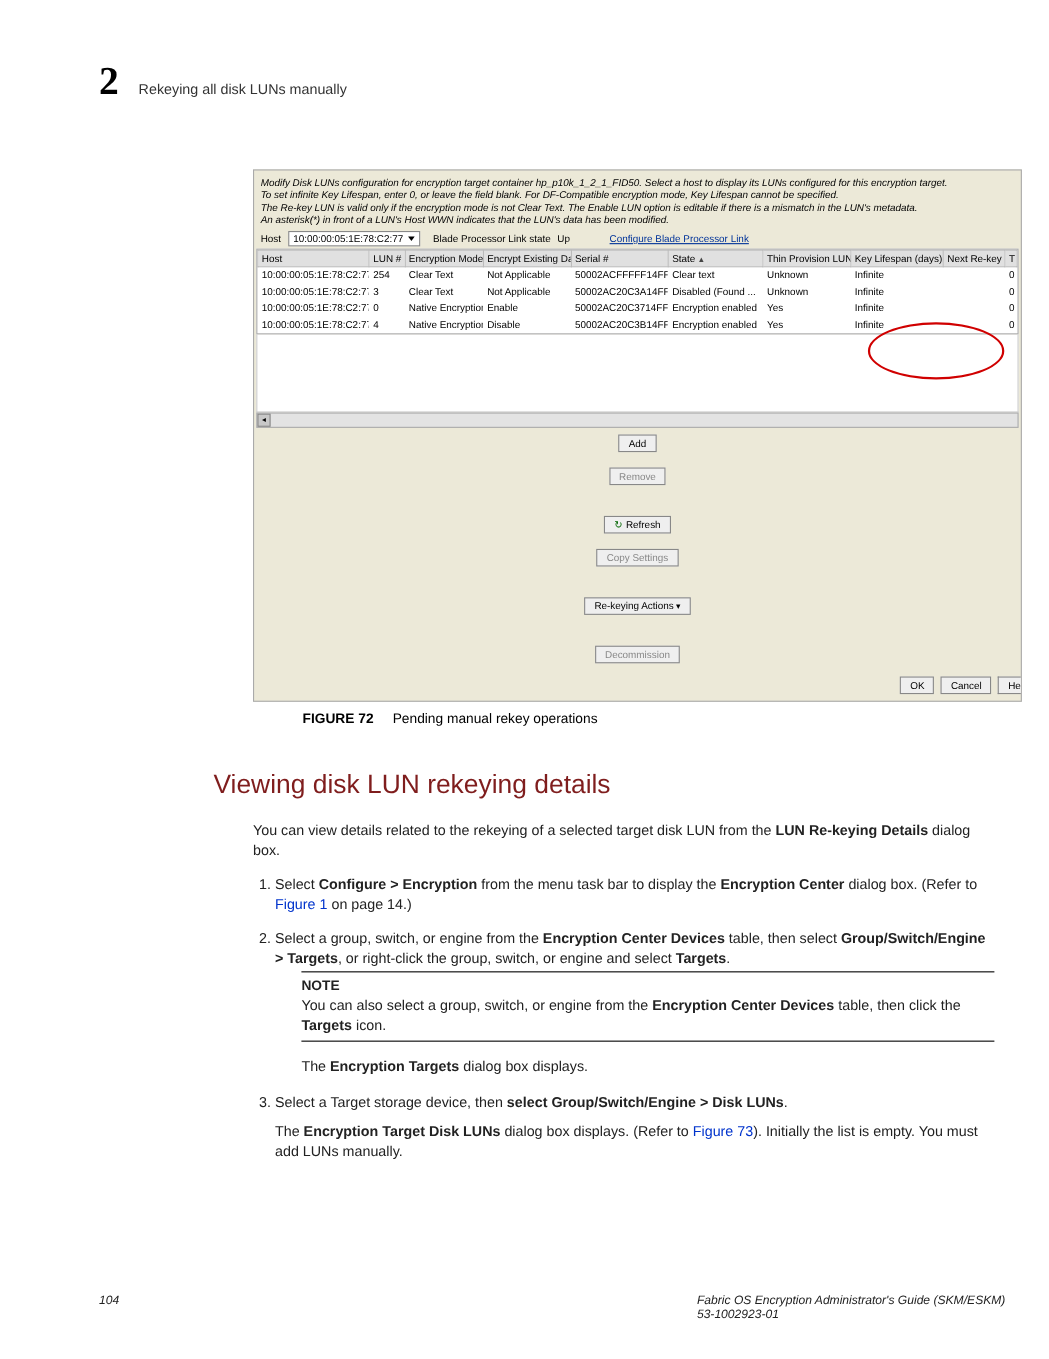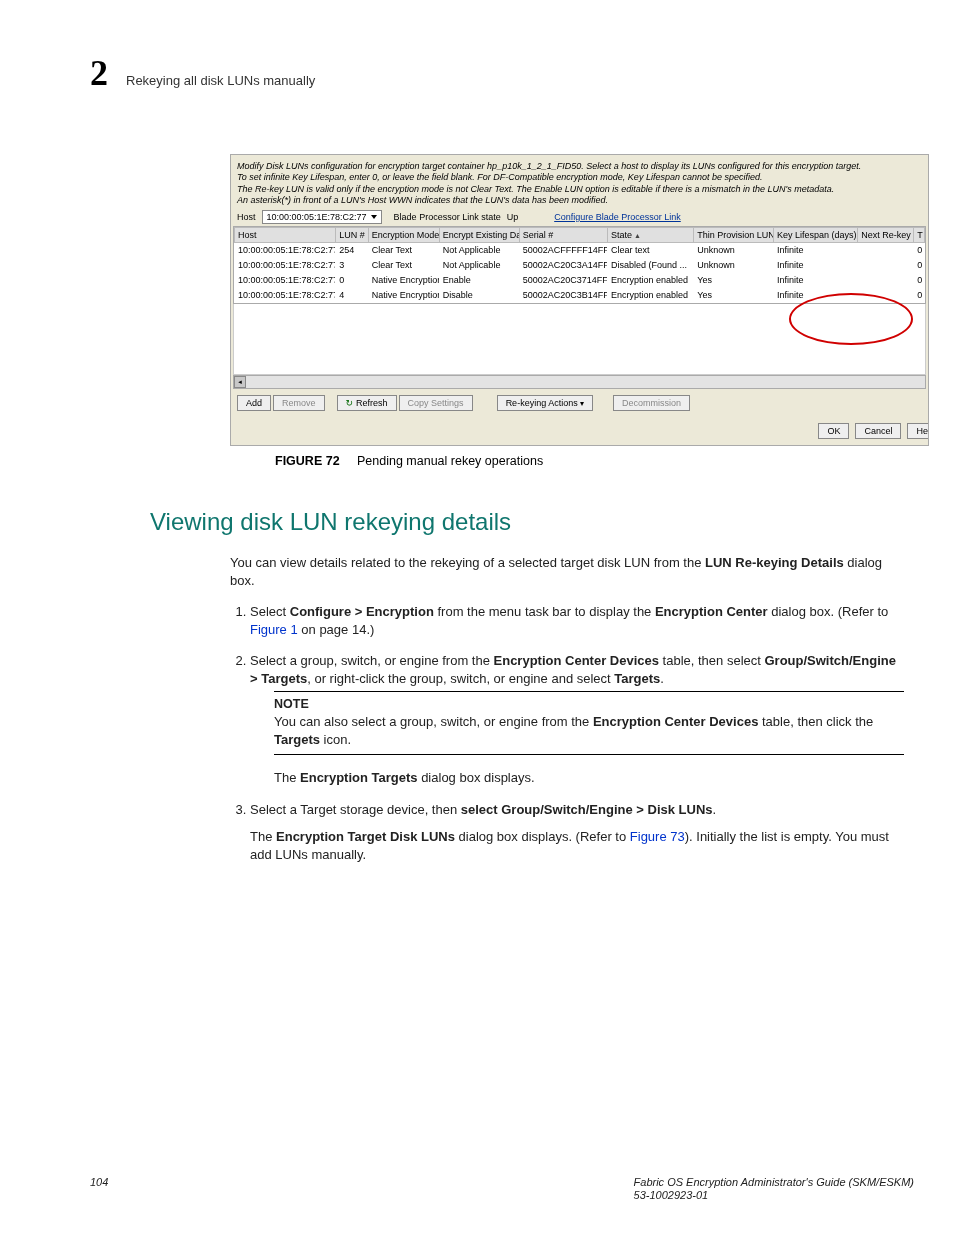--- a/index.html
+++ b/index.html
@@ -130,23 +130,24 @@
   }
   .ss-scroll .nub {
     width: 10px; height: 10px;
     background: #c8c8c8;
     border: 1px solid #888;
     display: flex; align-items:center; justify-content:center;
     font-size: 7px;
   }
   .ss-btnrow {
     display: flex;
-    gap: 2px;
+    gap: 14px;
     padding: 6px;
     align-items: center;
+    flex-direction: column;
   }
   .ss-btn {
     border: 1px solid #888;
     background: #efefef;
     padding: 2px 8px;
     font-size: 9px;
     color: #000;
   }
   .ss-btn.disabled { color: #888; }
   .ss-btn.menu::after {
@@ -166,25 +167,25 @@
   }
 
   .figure-caption {
     margin-left: 140px;
     margin-top: 8px;
     font-size: 12.5px;
   }
   .figure-caption b { font-weight: bold; padding-left: 45px; }
 
   h2.section {
-    margin: 40px 0 18px 60px;
+    margin: 40px 0 18px 104px;
     font-family: Helvetica, Arial, sans-serif;
     font-size: 24px;
     font-weight: normal;
-    color: #0f766e;
+    color: #7f1d1d;
   }
   .body-text {
     margin-left: 140px;
     margin-right: 10px;
     font-size: 13px;
     line-height: 1.35;
     color: #222;
   }
   .body-text p { margin: 0 0 14px 0; }
   .bold { font-weight: bold; }

